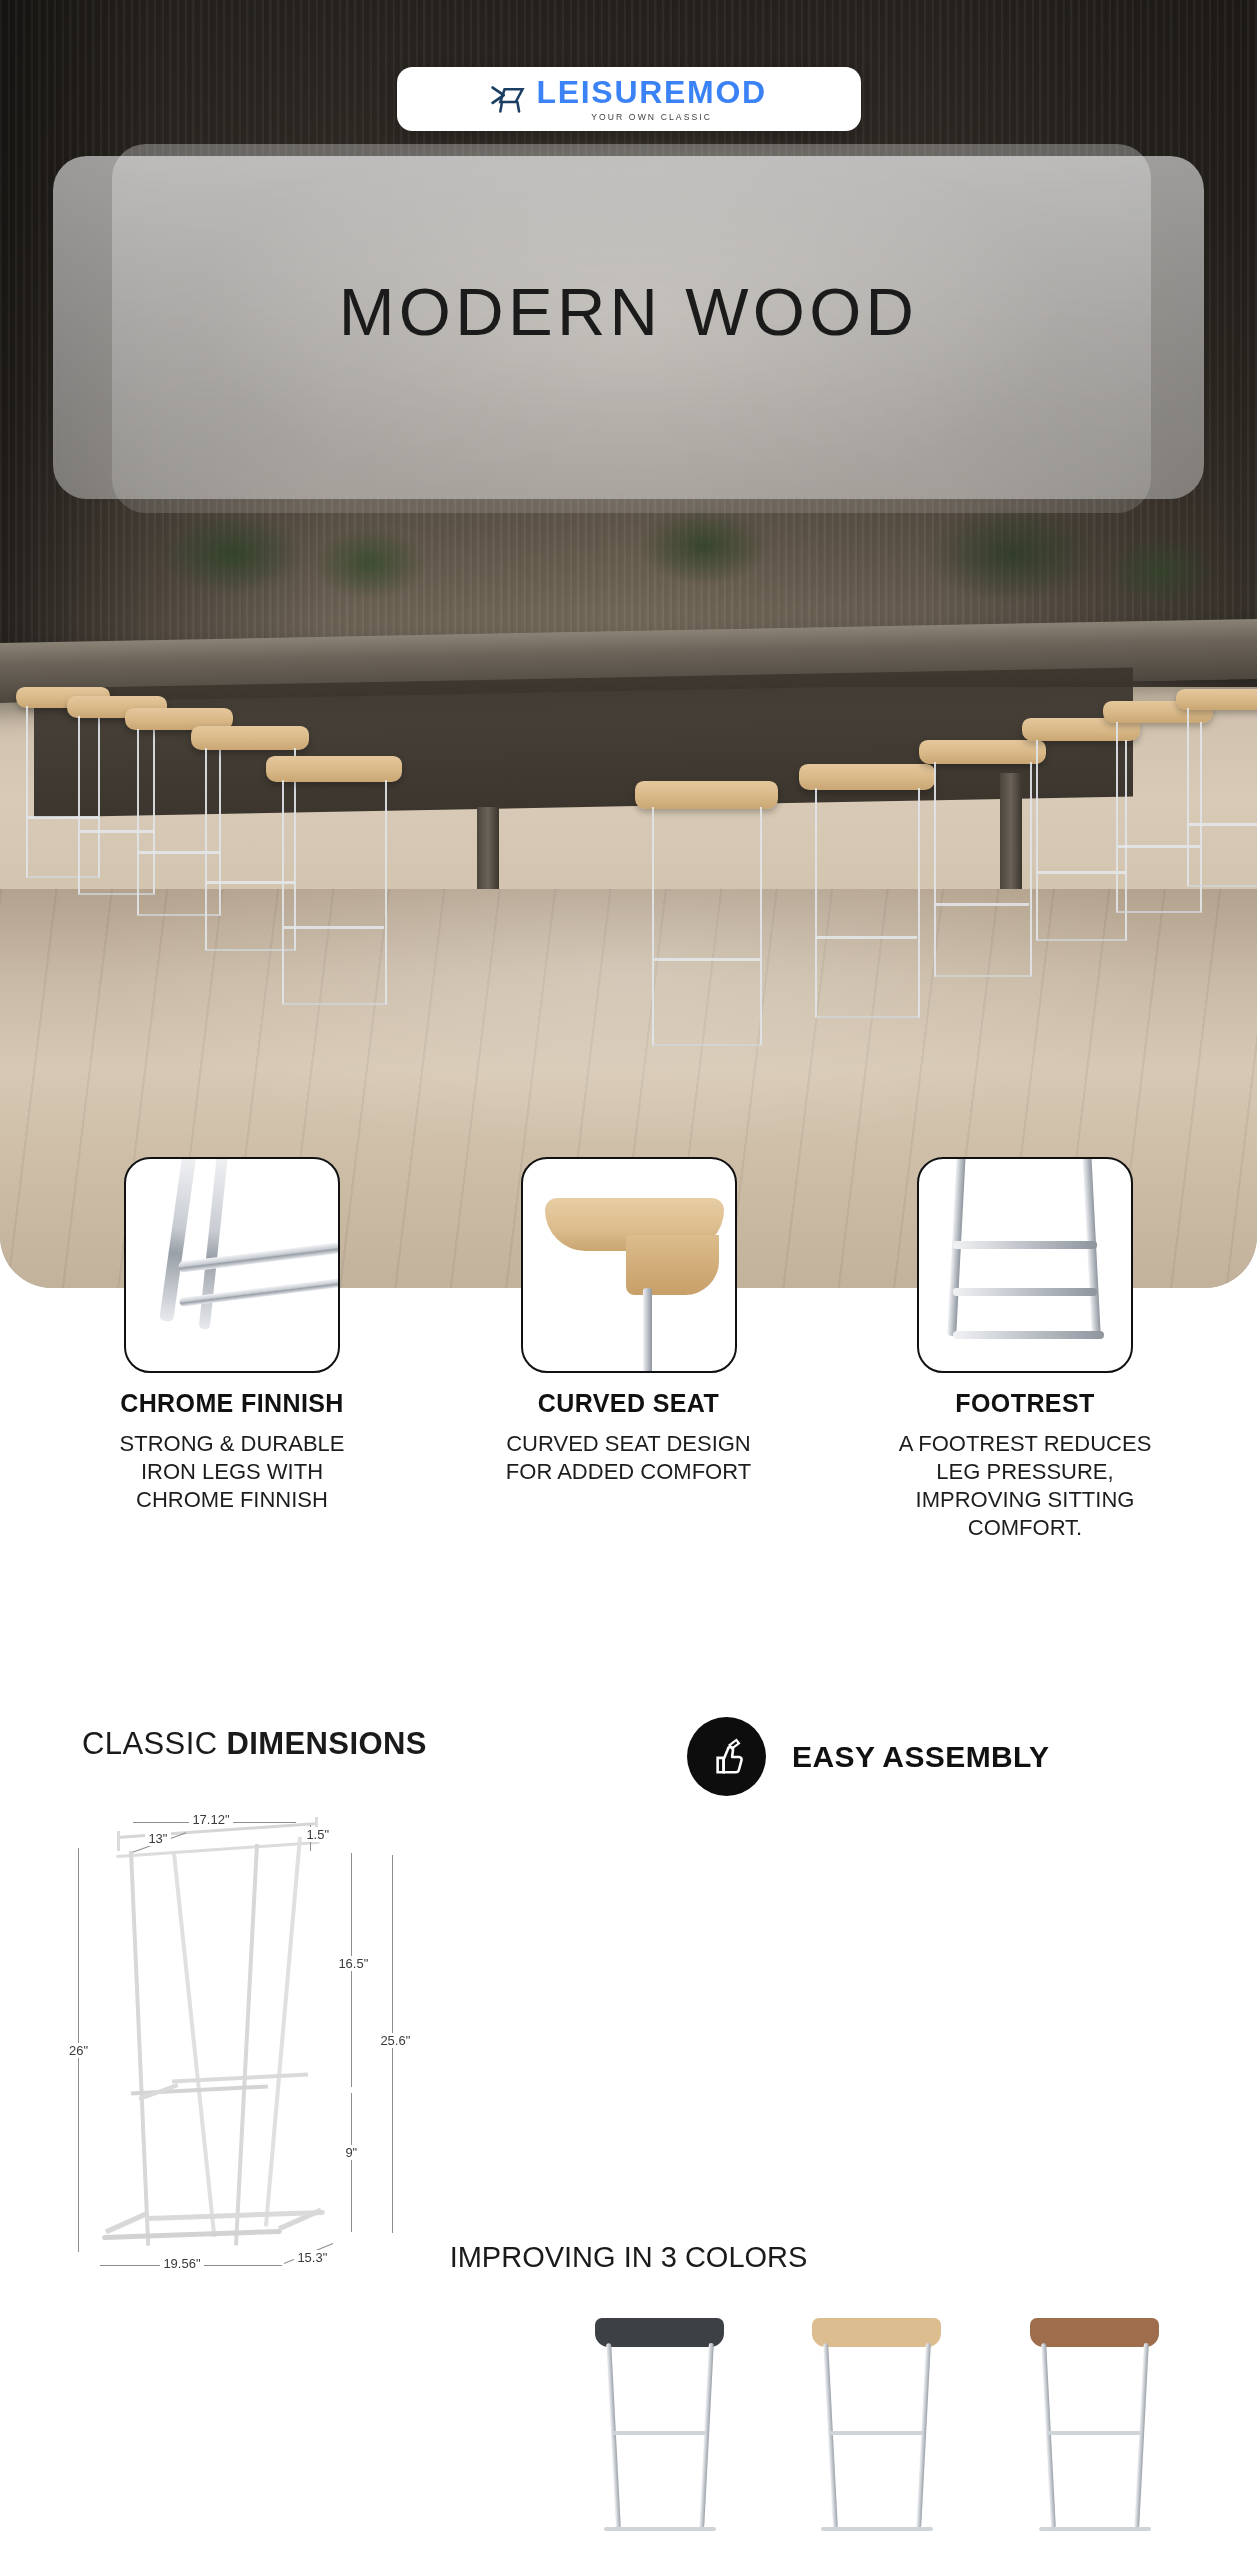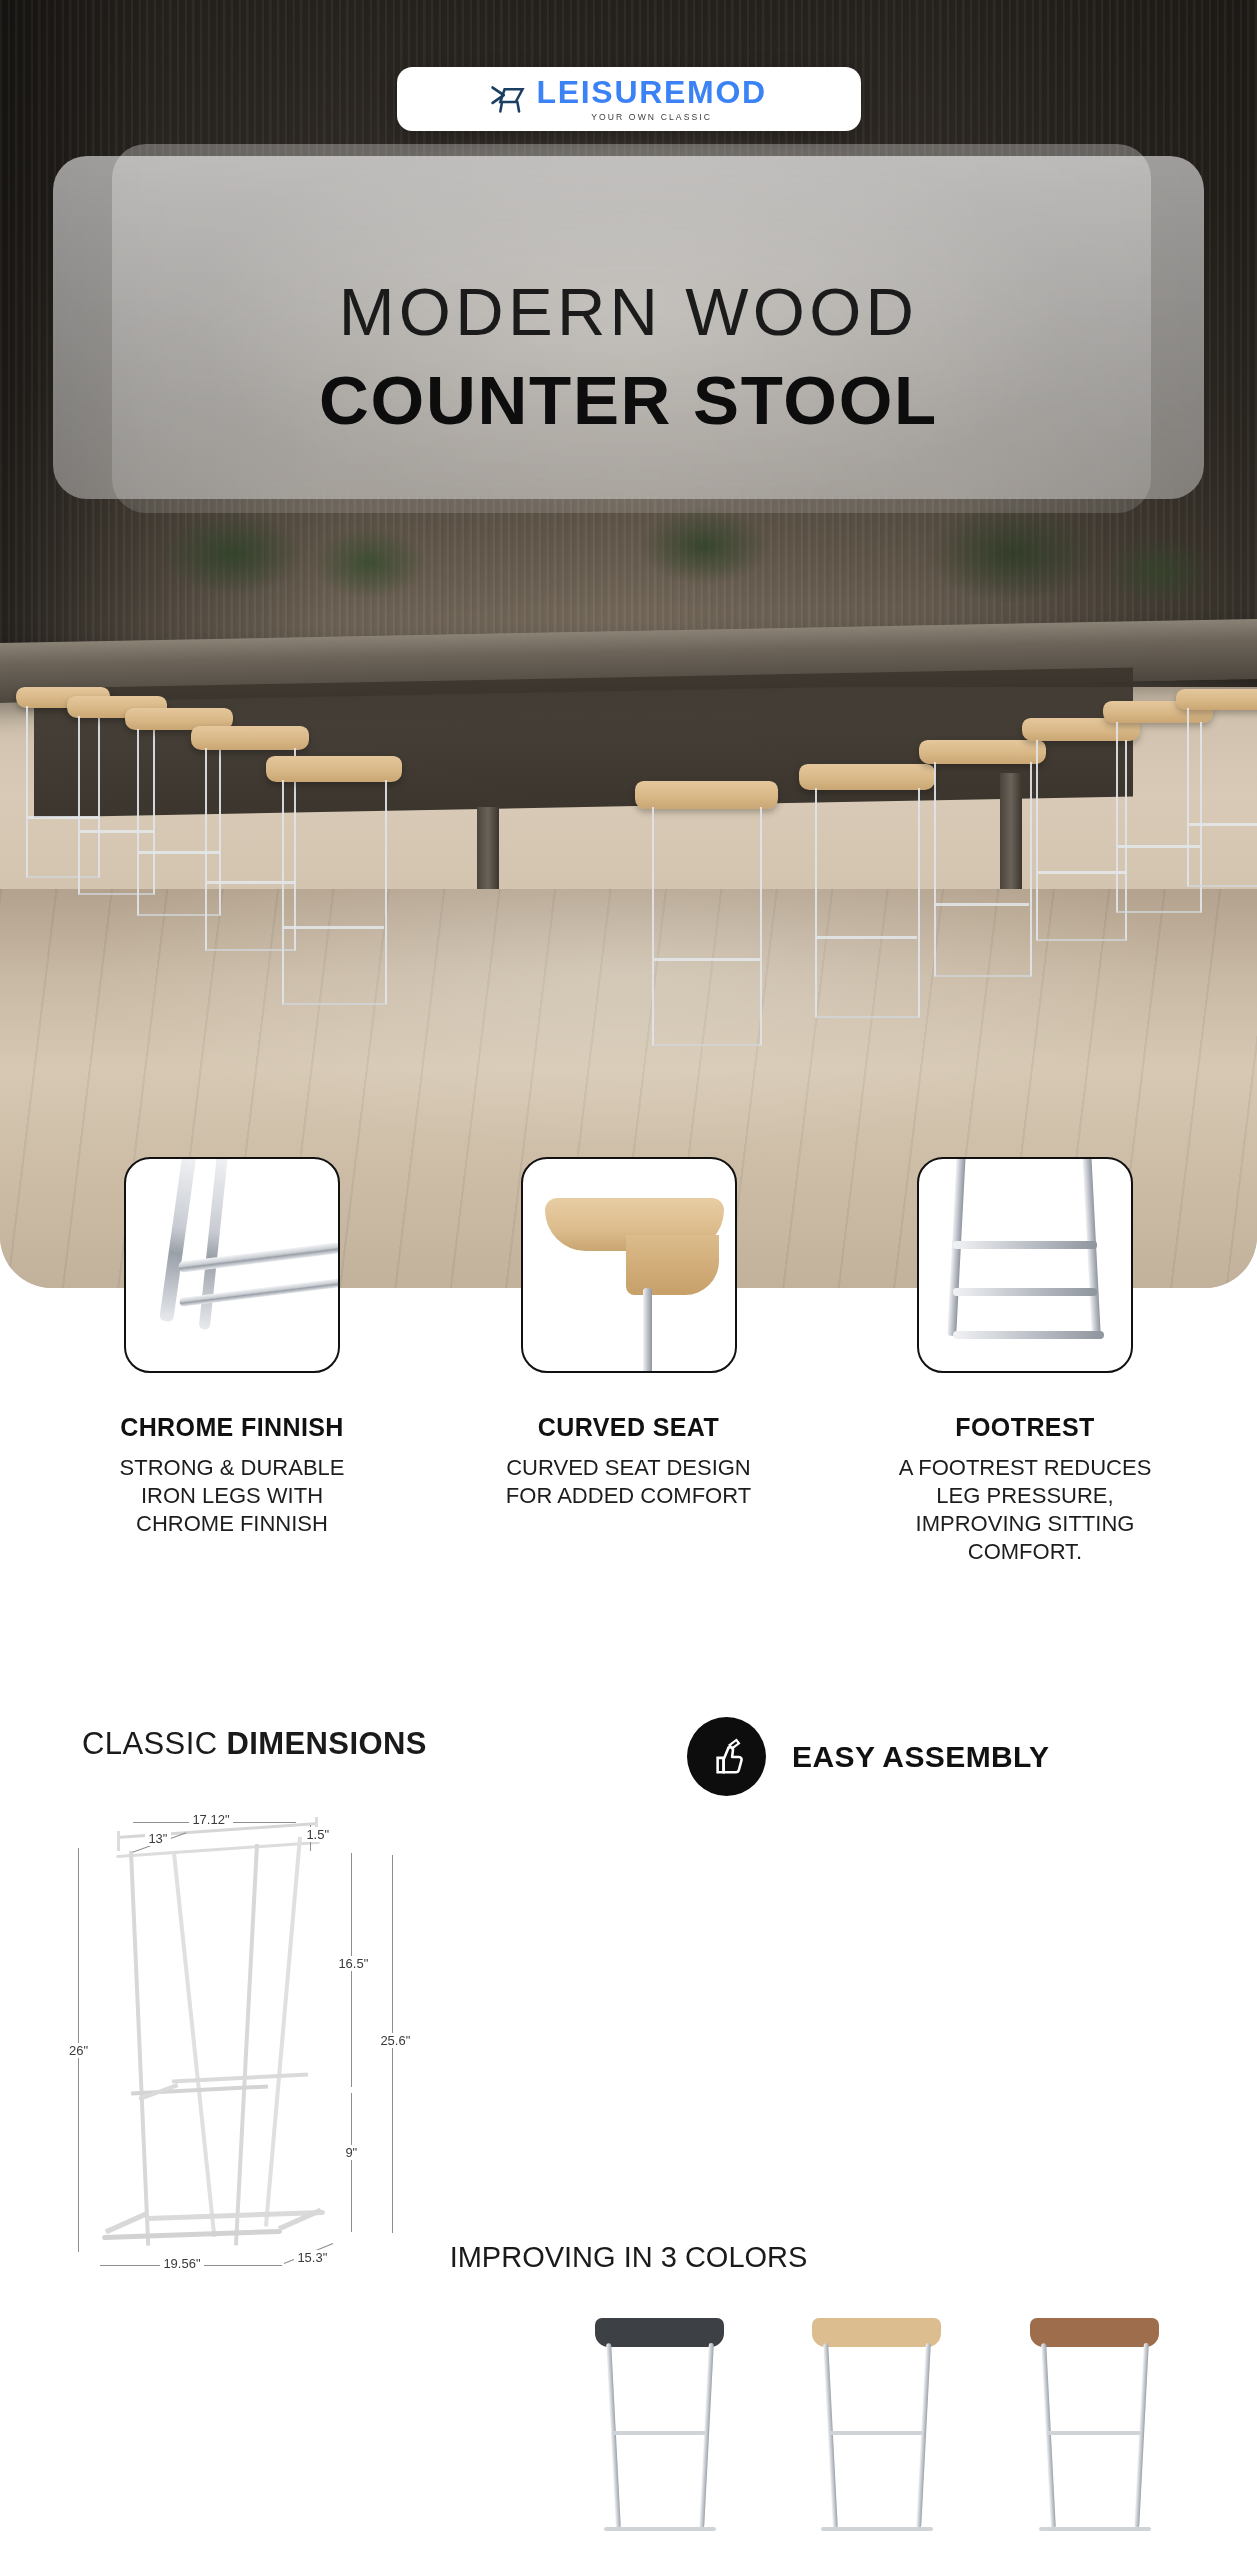--- a/index.html
+++ b/index.html
@@ -201,21 +201,21 @@
   .feature { width: 258px; display: flex; flex-direction: column; align-items: center; }
   .feature-thumb {
     width: 216px; height: 216px;
     background: #ffffff;
     border: 2.6px solid #111111;
     border-radius: 26px;
     overflow: hidden;
     position: relative;
   }
   .feature-title {
-    margin-top: 40px;
+    margin-top: 16px;
     font-size: 25px;
     font-weight: bold;
     color: #111111;
     letter-spacing: 0.4px;
     text-align: center;
   }
   .feature-desc {
     margin-top: 12px;
     font-size: 22px;
     line-height: 1.28;
@@ -403,21 +403,20 @@
     <div class="stool" style="left:1176px; top:689px; width:103px; height:215px;">
       <div class="seat" style="width:96px;height:20.6px;"></div>
       <div class="frame" style="top:19px;left:11px;width:76px;height:179px;"></div>
       <div class="bar" style="top:134px;left:13px;width:72px;"></div>
     </div>
 
     <div class="title-panel"></div>
     <div class="title-panel-2"></div>
 
     <div class="title-line1">MODERN WOOD</div>
-    <div class="title-line2">COUNTER STOOL</div>
 
     <div class="logo-pill">
       <svg class="logo-mark" viewBox="0 0 42 34">
         <path d="M3 3 L16 12 L3 21" fill="none" stroke="#1b3f63" stroke-width="3.2" stroke-linecap="round" stroke-linejoin="round"></path>
         <path d="M17 5 L38 5 L30 20 L12 20 Z" fill="none" stroke="#1b3f63" stroke-width="3"></path>
         <path d="M14 20 L12 31 M32 20 L34 31" stroke="#1b3f63" stroke-width="3" stroke-linecap="round"></path>
       </svg>
       <div class="logo-text-wrap">
         <div class="logo-text">LEISUREMOD</div>
         <div class="logo-sub">YOUR OWN CLASSIC</div>

